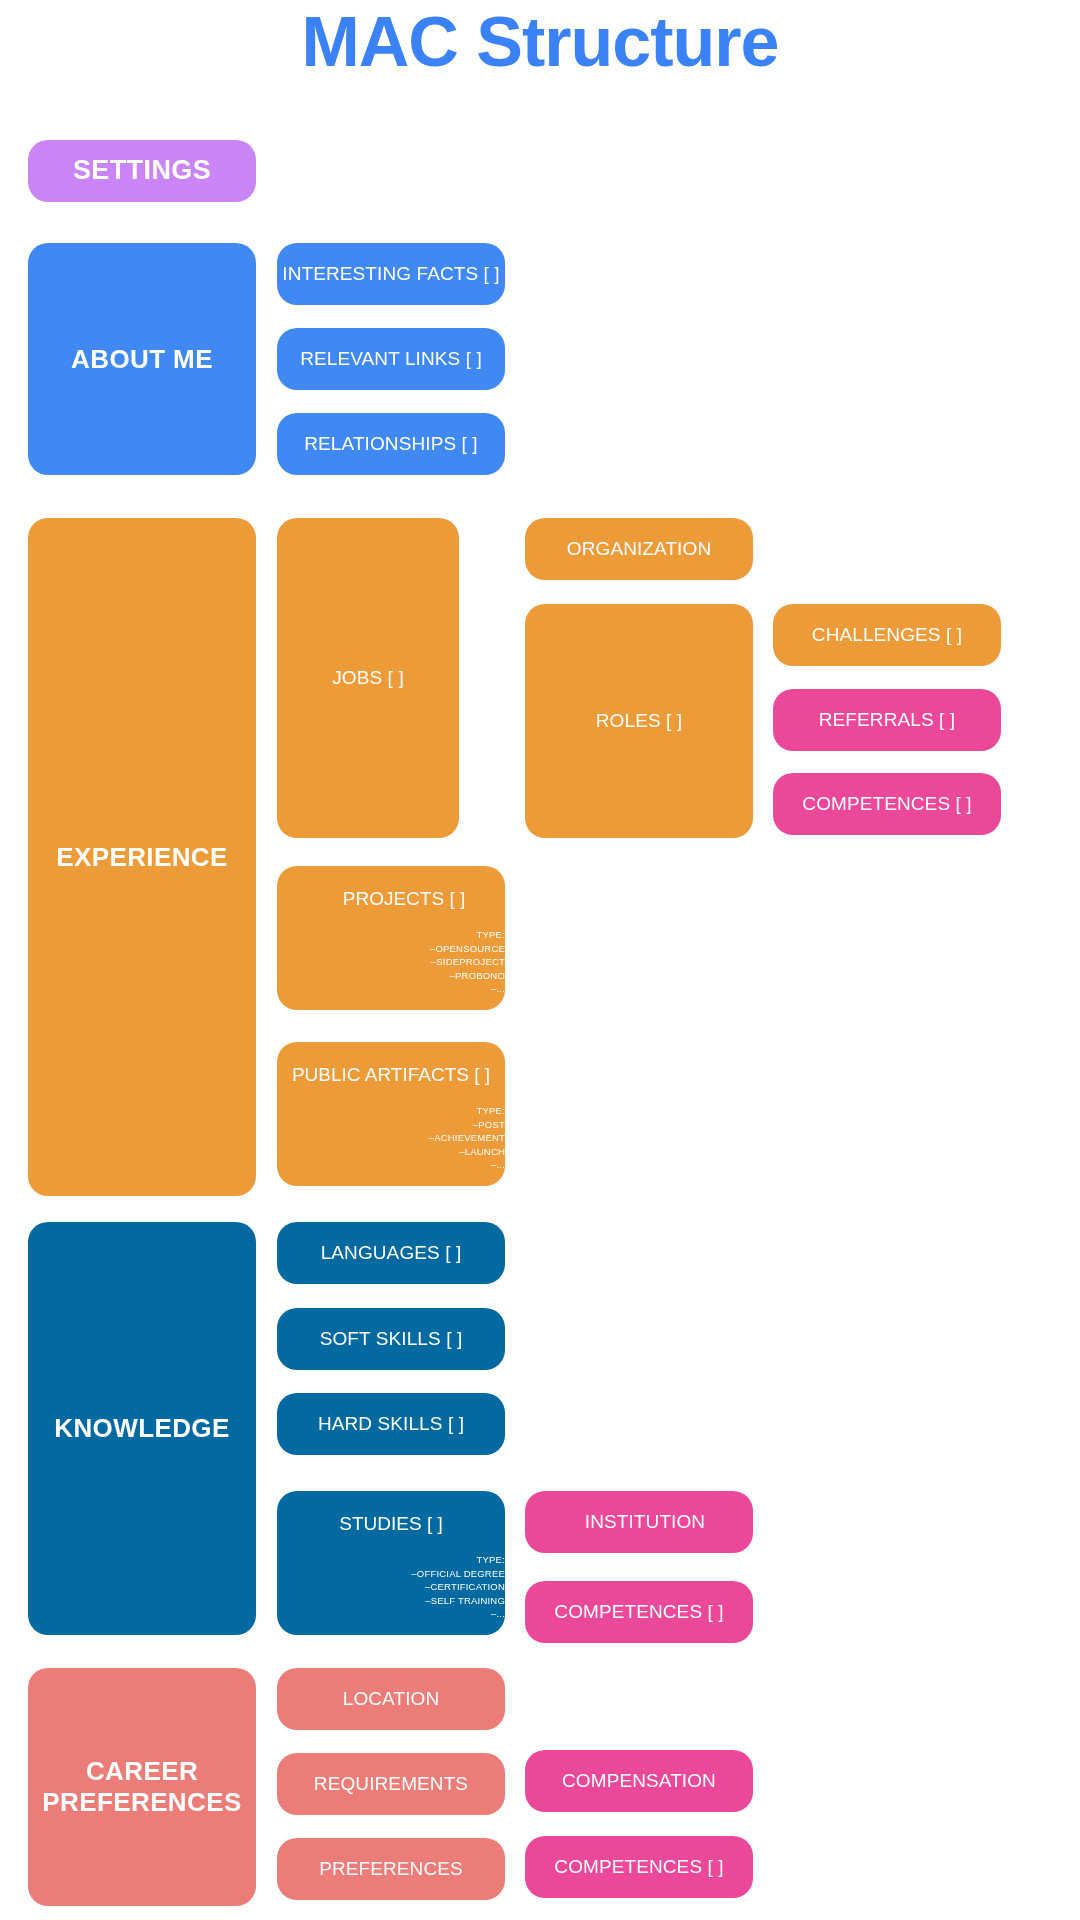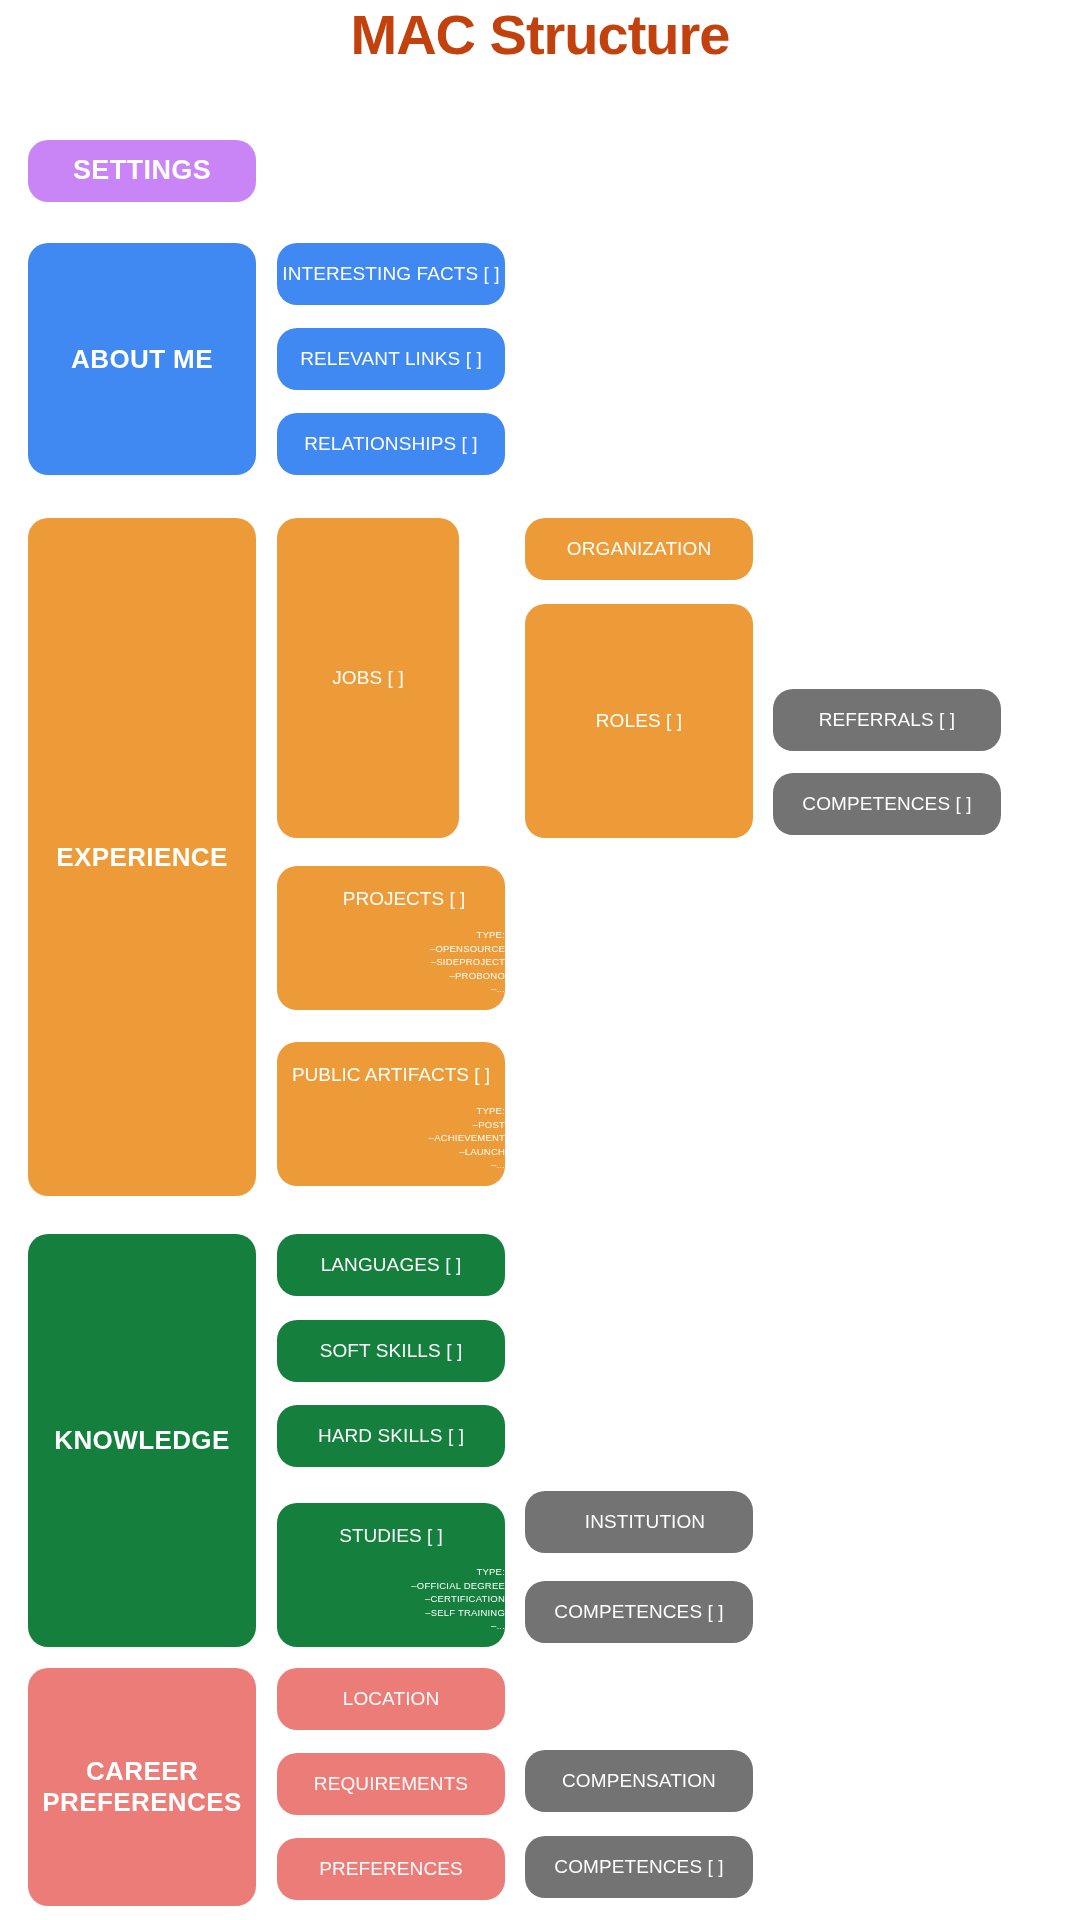--- a/index.html
+++ b/index.html
@@ -19,24 +19,24 @@
     left: 0; top: 0;
     width: 1080px;
     height: 1920px;
   }
   .page-title {
     position: absolute;
     left: 0;
     top: 2px;
     width: 1080px;
     text-align: center;
-    font-size: 56px;
+    font-size: 70px;
     font-weight: 700;
     letter-spacing: -1px;
-    color: #c2410c;
+    color: #3b82f6;
     font-family: "Liberation Sans", sans-serif;
   }
   .box {
     position: absolute;
     box-sizing: border-box;
     border-radius: 20px;
     color: #ffffff;
     display: flex;
     align-items: center;
     justify-content: center;
@@ -82,23 +82,23 @@
     letter-spacing: 0.2px;
   }
   .type-block .type-head { display: block; }
   .type-block .type-item { display: block; }
   .type-block .type-item .dash { display: inline-block; width: 11px; }
 
   
   .c-purple { background: #c985f5; }
   .c-blue   { background: #4089f2; }
   .c-orange { background: #ed9b38; }
-  .c-green  { background: #15803d; margin-top: 12px; }
+  .c-green  { background: #0369a1; }
   .c-salmon { background: #ec7c78; }
-  .c-gray   { background: #737373; }
+  .c-gray   { background: #ec4899; }
 </style>
 </head>
 <body>
 
 <div id="canvas">
 
   <div class="page-title">MAC Structure</div>
 
   <div class="box cat cat-settings c-purple" style="left:28px; top:140px; width:228px; height:62px;">
     <span class="box-label">SETTINGS</span>
@@ -126,20 +126,23 @@
   </div>
 
   <div class="box leaf c-orange" style="left:525px; top:518px; width:228px; height:62px;">
     <span class="box-label">ORGANIZATION</span>
   </div>
 
   <div class="box leaf c-orange" style="left:525px; top:604px; width:228px; height:234px;">
     <span class="box-label">ROLES [ ]</span>
   </div>
 
+  <div class="box leaf c-orange" style="left:773px; top:604px; width:228px; height:62px;">
+    <span class="box-label">CHALLENGES [ ]</span>
+  </div>
   <div class="box leaf c-gray" style="left:773px; top:689px; width:228px; height:62px;">
     <span class="box-label">REFERRALS [ ]</span>
   </div>
   <div class="box leaf c-gray" style="left:773px; top:773px; width:228px; height:62px;">
     <span class="box-label">COMPETENCES [ ]</span>
   </div>
 
   <div class="box with-list c-orange" style="left:277px; top:866px; width:228px; height:144px;padding-left:26px;">
     <span class="box-label">PROJECTS [ ]</span>
     <div class="type-block">

